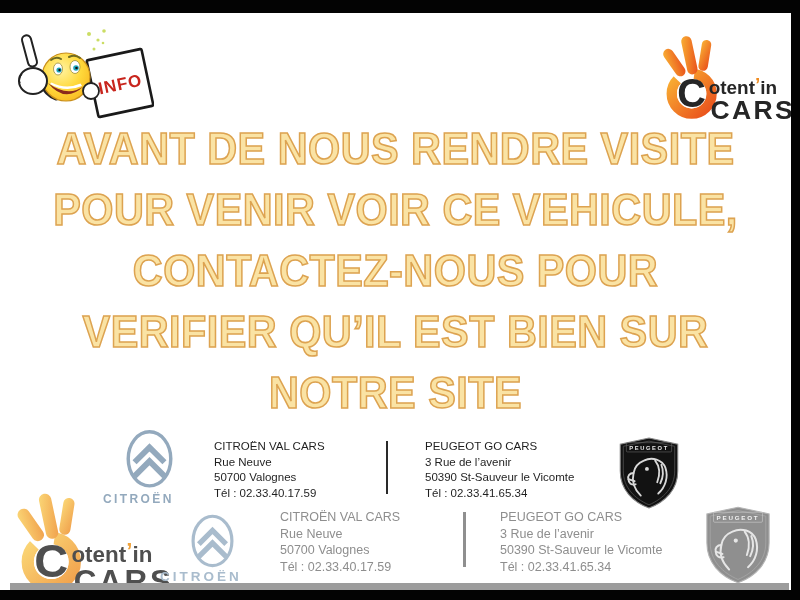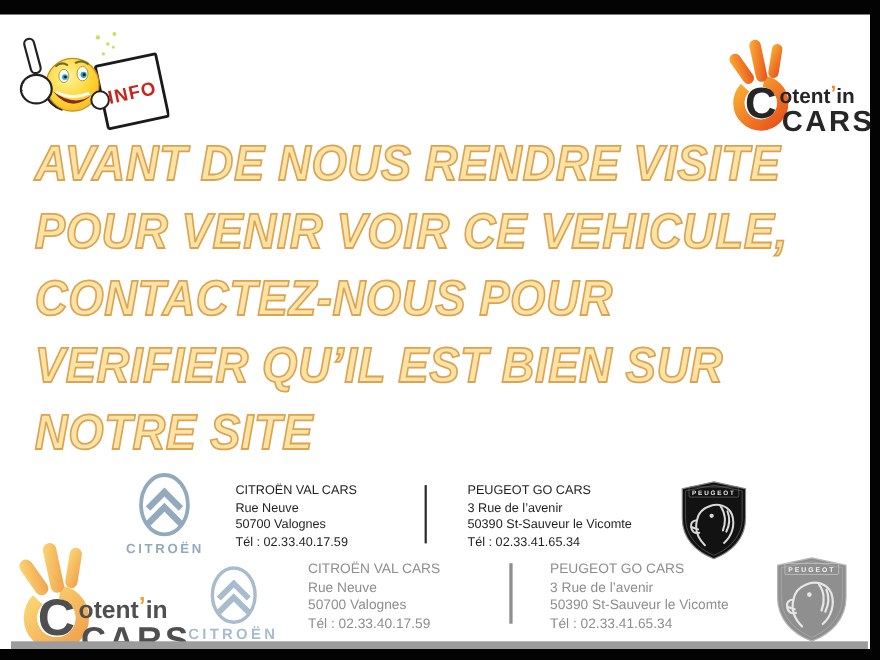--- a/index.html
+++ b/index.html
@@ -7,32 +7,32 @@
   #stage{position:relative;width:800px;height:600px;background:#000;overflow:hidden;}
   #photo{position:absolute;left:0;top:13px;width:791px;height:577px;background:#fff;overflow:hidden;}
   
   .frame{position:absolute;background:#030303;z-index:40;}
   #frame-top{left:0;top:0;width:800px;height:13px;}
   #frame-bottom{left:0;top:590px;width:800px;height:10px;}
   #frame-right{left:791px;top:0;width:9px;height:600px;}
   #gray-bar{position:absolute;left:10px;top:583px;width:779px;height:7px;background:#9C9C9C;z-index:30;}
 
   
-  #headline{position:absolute;left:0;top:105px;width:791px;z-index:2;font-style:italic;}
+  #headline{position:absolute;left:0;top:105px;width:791px;text-align:center;z-index:2;}
   .hline{height:61px;line-height:61px;font-size:45px;font-weight:bold;letter-spacing:.5px;
          color:#FAE3A4;-webkit-text-stroke:1.6px #DDA351;transform:scaleX(.92);transform-origin:50% 50%;
          white-space:nowrap;}
 
   
   .addr{position:absolute;font-weight:normal;color:#1F1F1F;font-size:11.5px;line-height:15.5px;white-space:nowrap;}
   #addr-citroen-1{left:214px;top:426px;}
   #addr-peugeot-1{left:425px;top:426px;}
   .vdivider{position:absolute;width:2px;background:#2A2A2A;}
   #divider-1{left:386px;top:428px;height:53px;}
-  .citroen-wordmark{position:absolute;text-align:center;font-weight:bold;letter-spacing:2.4px;color:#93A9BD;}
+  .citroen-wordmark{position:absolute;font-weight:bold;letter-spacing:2.4px;color:#93A9BD;}
   #citroen-word-1{left:103px;top:479px;width:94px;font-size:12px;}
   
   .addr-gray{color:#8E8E8E;font-size:12.5px;line-height:16.5px;}
   #addr-citroen-2{left:280px;top:496px;}
   #addr-peugeot-2{left:500px;top:496px;}
   #divider-2{left:463px;top:499px;height:55px;background:#8F8F8F;width:2.5px;}
   #citroen-word-2{left:160px;top:556px;width:104px;font-size:13.5px;letter-spacing:3px;color:#A9BCCD;}
 
   svg{position:absolute;display:block;}
   #smiley-svg{left:6px;top:11px;width:148px;height:100px;}

